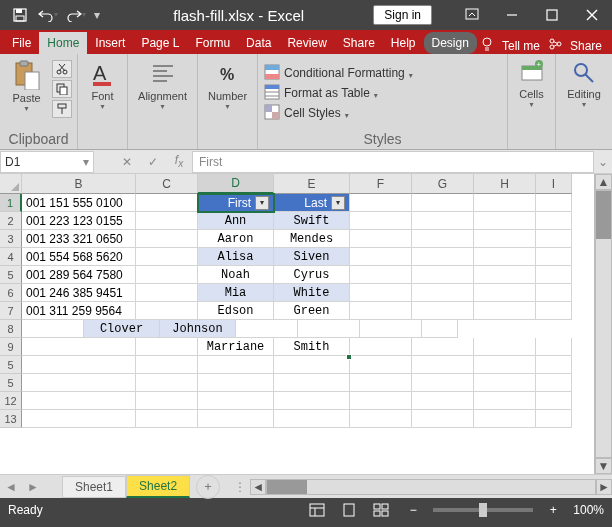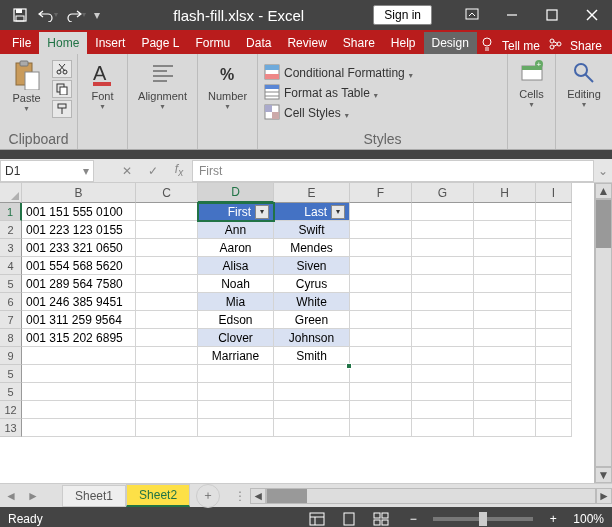--- a/index.html
+++ b/index.html
@@ -30,21 +30,21 @@
   .gbtn-big { width:42px; display:flex; flex-direction:column; align-items:center; gap:2px; color:#444;}
   .gbtn-big .lbl { font-size:11px; }
   .drop { font-size:8px; color:#666; margin-top:-2px;}
   .small-stack { display:flex; flex-direction:column; gap:2px; }
   .small-sq { width:20px; height:18px; border:1px solid #b5b5b5; display:flex; align-items:center; justify-content:center; background:#e8e8e8; }
   .stylesrow { display:flex; align-items:flex-end; gap:4px; color:#333; font-size:12px; padding:2px 0;}
   .stylesrow svg { flex:none; }
   .stylescol { display:flex; flex-direction:column; gap:0px; padding-top:2px; }
 
   
-  .fbar { height:24px; background:#e6e6e6; display:flex; align-items:center; border-bottom:1px solid #ccc;margin-top:9px; }
+  .fbar { height:24px; background:#e6e6e6; display:flex; align-items:center; border-bottom:1px solid #ccc; }
   .namebox { width:94px; height:22px; background:#fff; border:1px solid #ccc; display:flex; align-items:center; padding:0 4px; color:#333; }
   .namebox .dd { margin-left:auto; color:#888; }
   .fx-btn { width:26px; height:22px; display:flex; align-items:center; justify-content:center; color:#888; }
   .formula { flex:1; height:22px; background:#fff; border:1px solid #ccc; color:#888; padding:0 6px; display:flex; align-items:center; }
   .fx-expand { width:18px; display:flex; align-items:center; justify-content:center; color:#888;}
 
   
   .gridwrap { background:#fff; height:300px; display:flex; }
   .corner { width:22px; height:20px; background:#e6e6e6; border-right:1px solid #ccc; border-bottom:1px solid #999; position:relative;}
   .corner::after{content:""; position:absolute; right:2px; bottom:2px; width:0;height:0;border-left:8px solid transparent; border-bottom:8px solid #b0b0b0;}
@@ -56,21 +56,21 @@
   .rh.sel { background:#d4d4d4; border-right:2px solid #217346; color:#217346;}
   .cells { position:relative; }
   .row { display:flex; height:18px; }
   .cell { border-right:1px solid #d4d4d4; border-bottom:1px solid #d4d4d4; height:18px; display:flex; align-items:center; padding:0 4px; color:#000; font-size:12px; overflow:hidden; white-space:nowrap;}
   .wB{width:114px;} .wC{width:62px;} .wD{width:76px;} .wE{width:76px;} .wF{width:62px;} .wG{width:62px;} .wH{width:62px;} .wI{width:36px;}
   .thead { background:#4472c4; color:#fff; justify-content:flex-end; gap:4px; }
   .filter { width:14px; height:14px; background:#e8e8e8; border:1px solid #888; display:flex; align-items:center; justify-content:center; }
   .filter::after{content:"▾"; font-size:8px; color:#333;}
   .band1 { background:#d9e1f2; }
   .band0 { background:#fff; }
-  .tcell { justify-content:center; }
+  .tcell { justify-content:center;font-family:Liberation Mono, monospace; }
   .selcell { outline:2px solid #217346; outline-offset:-1px; z-index:2; position:relative; }
   .gridcols { display:flex; flex-direction:column; }
   .gridinner{display:flex;}
   .fillhandle{position:absolute; width:6px;height:6px; background:#217346; border:1px solid #fff;}
 
   
   .sheettabs { height:24px; background:#e0e0e0; display:flex; align-items:center; border-top:1px solid #ccc;}
   .navbtn { width:22px; height:22px; display:flex;align-items:center;justify-content:center; color:#888;}
   .sheet { padding:3px 12px; border:1px solid #ccc; background:#eee; color:#555; font-size:12px;}
   .sheet.active { background:#fde047; border-bottom:2px solid #217346; color:#217346; }
@@ -147,21 +147,21 @@
 <div class="tabs">
   <div class="tab">File</div>
   <div class="tab active">Home</div>
   <div class="tab">Insert</div>
   <div class="tab">Page L</div>
   <div class="tab">Formu</div>
   <div class="tab">Data</div>
   <div class="tab">Review</div>
   <div class="tab">Share</div>
   <div class="tab">Help</div>
-  <div class="tab" style="background:#666;">Design</div>
+  <div class="tab" style="background:#666;border-radius:9px;">Design</div>
   <div class="spacer"></div>
   <div class="right">
     <span><svg width="14" height="14" viewBox="0 0 14 14" stroke="#fff" fill="none">
           <circle cx="7" cy="5" r="4"></circle>
           <line x1="5" y1="11" x2="9" y2="11"></line>
           <line x1="5" y1="13" x2="9" y2="13"></line>
         </svg></span>
     <span>Tell me</span>
     <span><svg width="14" height="14" viewBox="0 0 14 14" stroke="#fff" fill="none">
           <circle cx="4" cy="4" r="2"></circle>
@@ -437,21 +437,20 @@
             <div class="cell wB">001 311 259 9564</div>
             <div class="cell wC"></div>
             <div class="cell wD band0 tcell">Edson</div>
             <div class="cell wE band0 tcell">Green</div>
             <div class="cell wF"></div>
             <div class="cell wG"></div>
             <div class="cell wH"></div>
             <div class="cell wI"></div>
           </div>
         <div class="row">
-            <div class="cell wB">001 315 202 6895</div>
             <div class="cell wC"></div>
             <div class="cell wD band1 tcell">Clover</div>
             <div class="cell wE band1 tcell">Johnson</div>
             <div class="cell wF"></div>
             <div class="cell wG"></div>
             <div class="cell wH"></div>
             <div class="cell wI"></div>
           </div>
         <div class="row">
             <div class="cell wB"></div>

